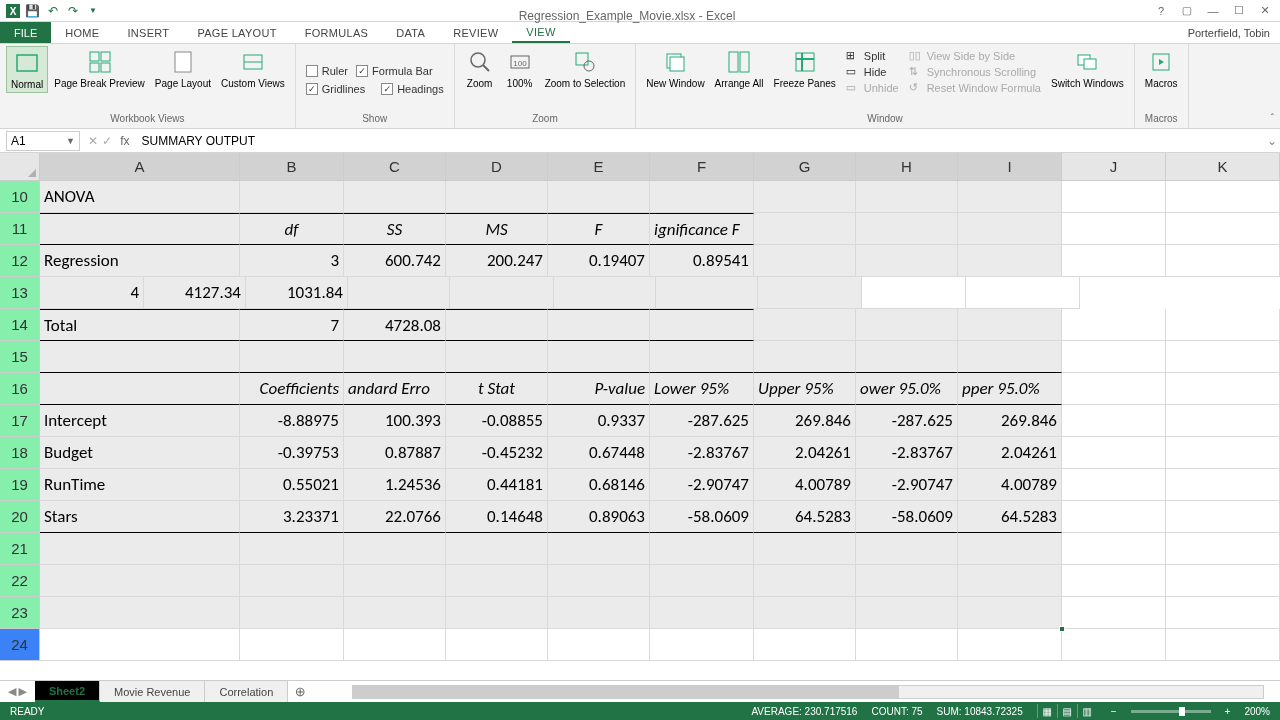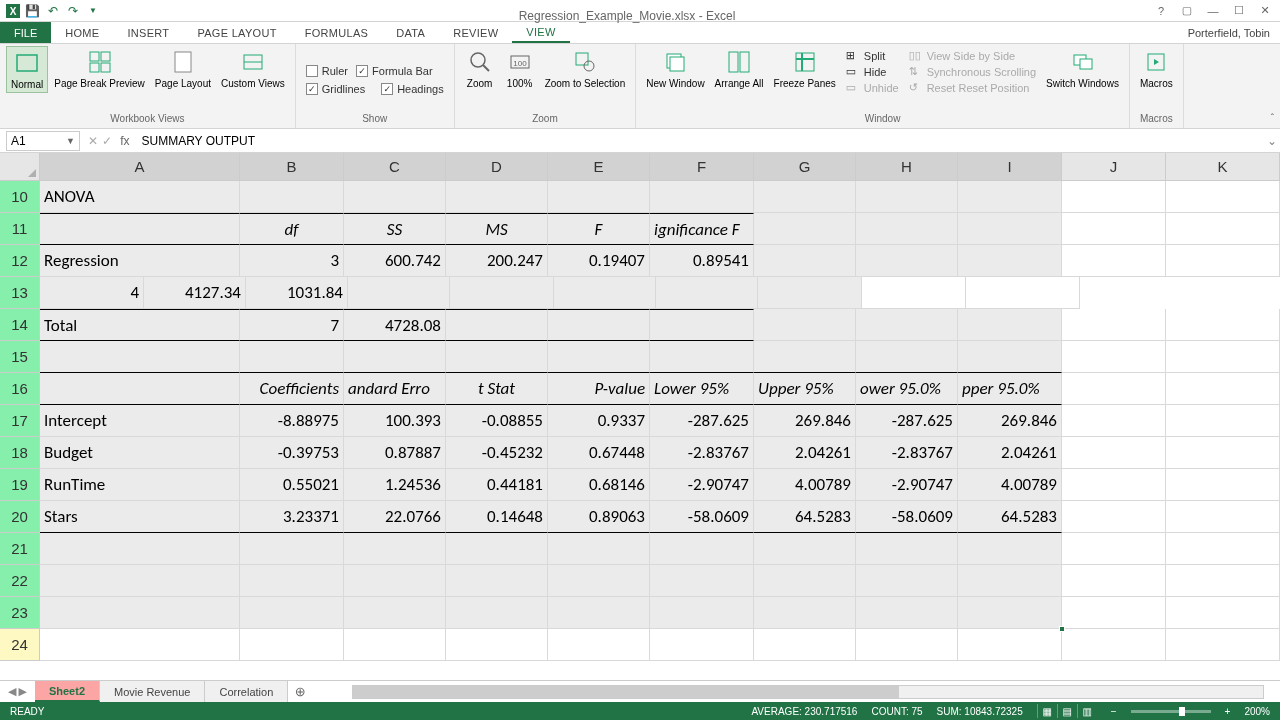--- a/index.html
+++ b/index.html
@@ -44,39 +44,39 @@
 
 
 .grid-wrap { position: absolute; top: 153px; left: 0; right: 0; bottom: 40px; overflow: hidden; }
 .col-headers { display: flex; height: 28px; background: #e6e6e6; }
 .select-all { width: 40px; border-right: 1px solid #ccc; border-bottom: 1px solid #ccc; background: #e6e6e6; position: relative; cursor: pointer; }
 .select-all::after { content: ""; position: absolute; right: 3px; bottom: 3px; border-style: solid; border-width: 0 0 8px 8px; border-color: transparent transparent #b0b0b0 transparent; }
 .col-h { border-right: 1px solid #ccc; border-bottom: 1px solid #ccc; display: flex; align-items: center; justify-content: center; font-size: 15px; color: #333; cursor: pointer; }
 .col-h.sel { background: #d2d2d2; }
 .grid-body { display: flex; height: calc(100% - 28px); }
 .row-headers { width: 40px; }
-.row-h { border-right: 1px solid #ccc; border-bottom: 1px solid #ccc; background: #fef9c3; display: flex; align-items: center; justify-content: center; font-size: 15px; color: #333; cursor: pointer; }
+.row-h { border-right: 1px solid #ccc; border-bottom: 1px solid #ccc; background: #3b82f6; display: flex; align-items: center; justify-content: center; font-size: 15px; color: #333; cursor: pointer; }
 .row-h.sel { background: #86efac; }
 .cells { flex: 1; position: relative; }
 .cell-row { display: flex; border-radius: 9px; }
 .cell { border-right: 1px solid #d9d9d9; border-bottom: 1px solid #d9d9d9; font-size: 17px; font-family: Calibri, sans-serif; display: flex; align-items: center; padding: 0 4px; overflow: hidden; white-space: nowrap; }
 .cell.sel { background: #ebebeb; }
 .cell.r { justify-content: flex-end; }
 .cell.i { font-style: italic; }
 .cell.bt { border-top: 1.5px solid #000; }
 .cell.bb { border-bottom: 1.5px solid #000; }
 .cell.bbm { border-bottom: 1px solid #000; }
 .sel-handle { position: absolute; width: 6px; height: 6px; background: #217346; border: 1px solid #fff; }
 
 
 .sheet-bar { position: absolute; bottom: 18px; left: 0; right: 0; height: 22px; background: #fff; border-top: 1px solid #ccc; display: flex; align-items: center; font-size: 11px; }
 .sheet-nav { display: flex; gap: 2px; padding: 0 8px; color: #888; }
 .sheet-tabs-wrap { display: flex; align-items: stretch; height: 100%; }
 .sheet-tab { padding: 0 14px; display: flex; align-items: center; border-right: 1px solid #ccc; cursor: pointer; background: #f0f0f0; color: #444; }
-.sheet-tab.active { background: #fca5a5; border-bottom: 2px solid #217346; font-weight: bold; color: #217346; }
+.sheet-tab.active { background: #000000; border-bottom: 2px solid #217346; font-weight: bold; color: #217346; }
 .add-sheet { width: 24px; display: flex; align-items: center; justify-content: center; color: #666; cursor: pointer; font-size: 13px; }
 .hscroll { flex: 1; margin: 0 16px 0 40px; height: 14px; border: 1px solid #ccc; position: relative; background: #f0f0f0; }
 .hscroll-thumb { position: absolute; left: 0; top: 0; bottom: 0; width: 60%; background: #cdcdcd; }
 
 
 .statusbar { position: absolute; bottom: 0; left: 0; right: 0; height: 18px; background: #217346; color: #fff; display: flex; align-items: center; font-size: 10px; padding: 0 10px; }
 .status-left { flex: 0 0 auto; }
 .status-right { margin-left: auto; display: flex; gap: 14px; align-items: center; }
 .view-btns { display: flex; gap: 0; }
 .vbtn { width: 20px; height: 14px; border-left: 1px solid rgba(255,255,255,0.3); display: flex; align-items: center; justify-content: center; cursor: pointer; }
@@ -279,21 +279,21 @@
         <div class="chk-row" style="color:#aaa">
             <span style="width:14px;display:inline-block">▯▯</span>
             <span>View Side by Side</span>
           </div>
         <div class="chk-row" style="color:#aaa">
             <span style="width:14px;display:inline-block">⇅</span>
             <span>Synchronous Scrolling</span>
           </div>
         <div class="chk-row" style="color:#aaa">
             <span style="width:14px;display:inline-block">↺</span>
-            <span>Reset Reset Position</span>
+            <span>Reset Window Formula</span>
           </div>
       </div>
       <div class="big-btn">
         <div class="big-icon">
             <svg width="24" height="24">
               <rect x="3" y="5" width="12" height="10" fill="#fff" stroke="#2a7"></rect>
               <rect x="9" y="9" width="12" height="10" fill="#fff" stroke="#2a7"></rect>
             </svg>
           </div>
         <span>Switch Windows</span>

